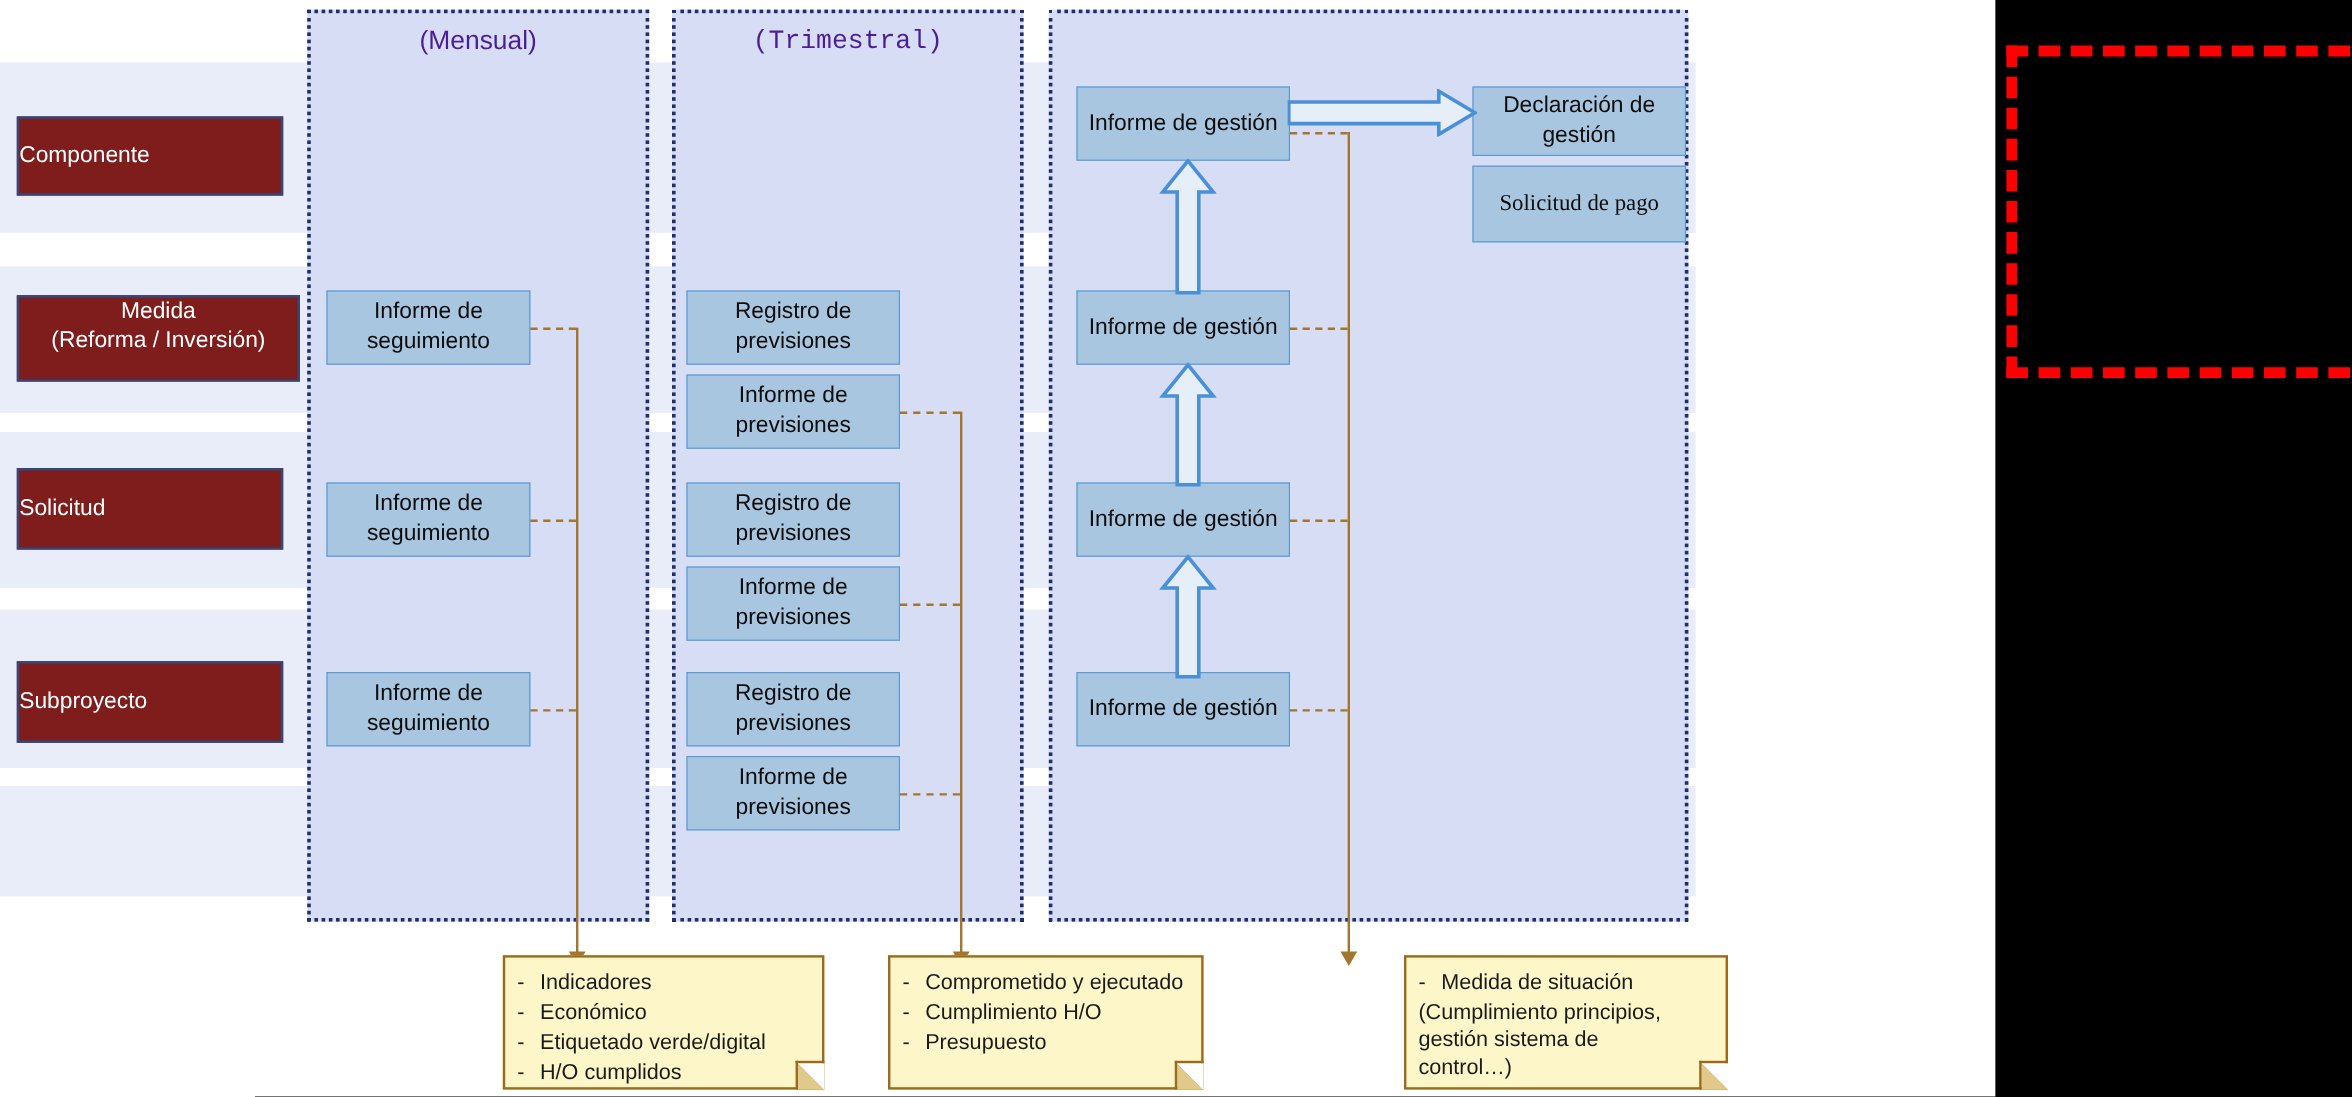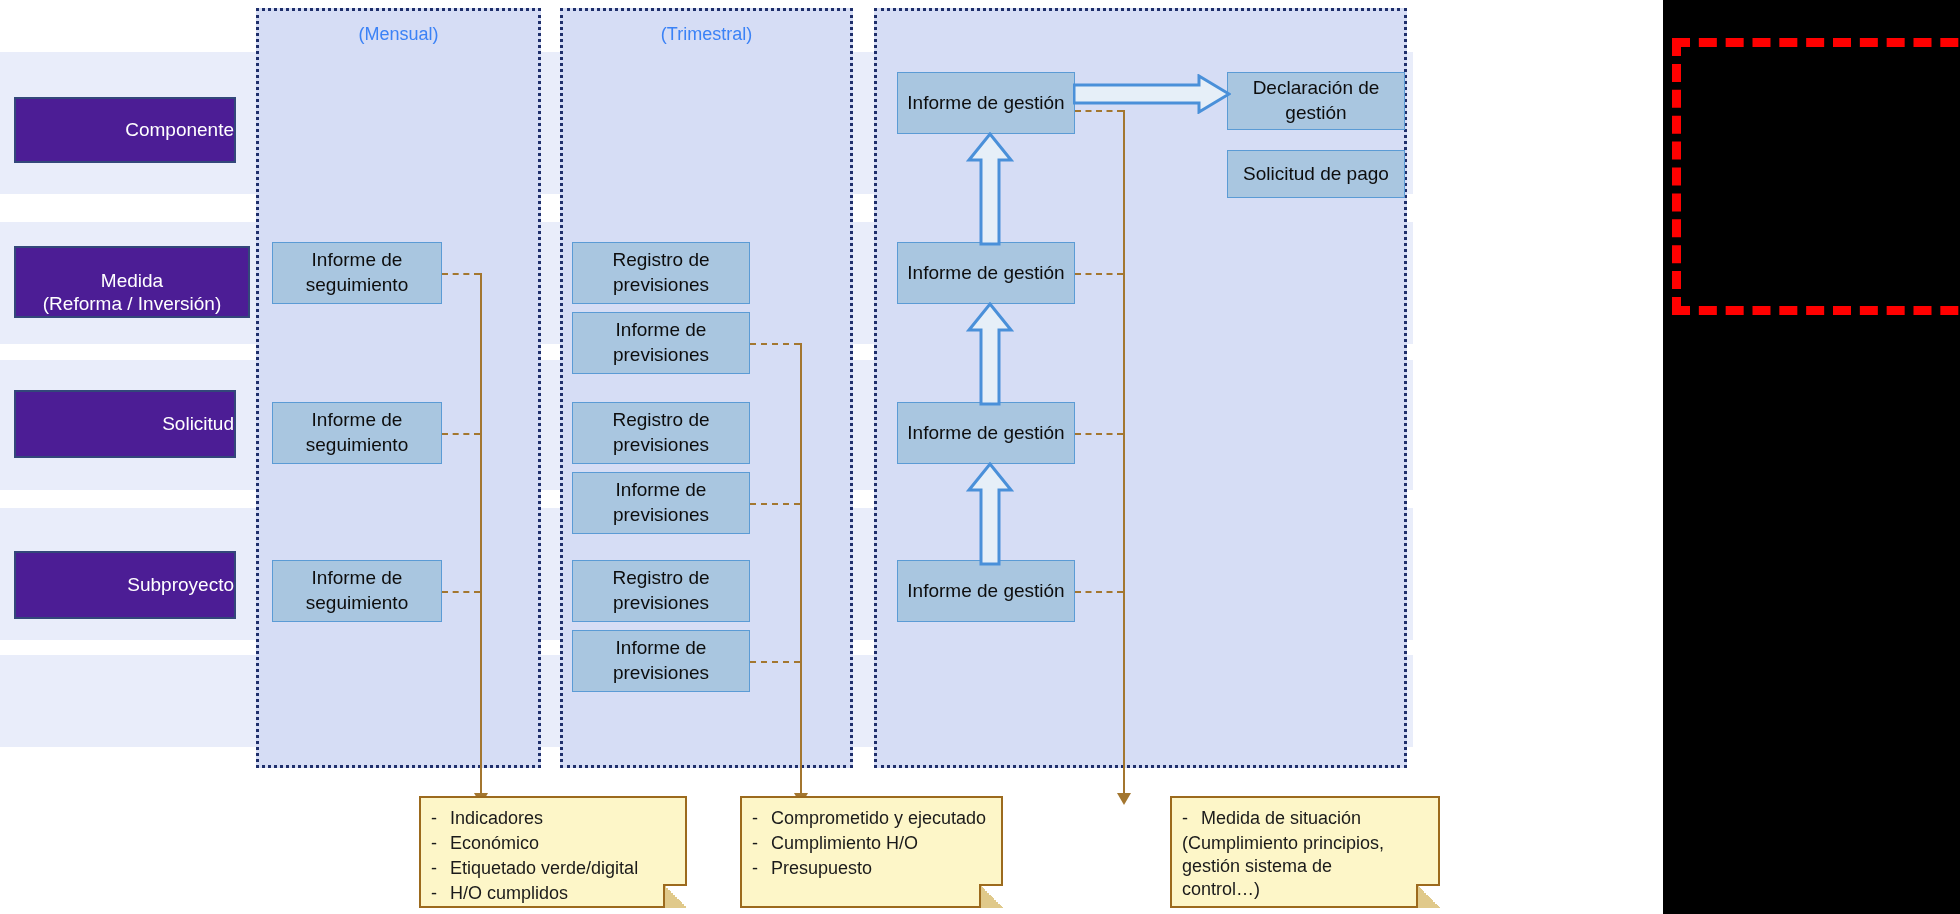--- a/index.html
+++ b/index.html
@@ -9,25 +9,25 @@
   
   .slide{position:absolute;left:0;top:0;width:1663px;height:914px;background:#ffffff;}
 
   
   .rowband{position:absolute;left:0;background:#e9edfa;}
 
   
   .colband{position:absolute;background:#d6ddf5;border:3px dotted #1f2f6b;box-sizing:border-box;}
 
   .colhdr{position:absolute;display:flex;align-items:center;justify-content:center;
-          font-size:18px;color:#3b82f6;}
-
-  
-  .rolebox{position:absolute;background:#4c1d95;border:2px solid #33477a;
-           display:flex;align-items:center;justify-content:flex-end;text-align:center;
+          font-size:22px;color:#4c1d95;}
+
+  
+  .rolebox{position:absolute;background:#7f1d1d;border:2px solid #33477a;
+           display:flex;align-items:center;justify-content:flex-start;text-align:center;
            color:#ffffff;font-size:19px;line-height:1.25;box-sizing:border-box;}
 
   
   .repbox{position:absolute;background:#a9c6e0;border:1px solid #5b9bd5;
           display:flex;align-items:center;justify-content:center;text-align:center;
           color:#0d0d0d;font-size:19px;line-height:1.3;box-sizing:border-box;}
 
   
   .note{position:absolute;background:#fdf6c8;border:2px solid #9c6a1d;
         box-sizing:border-box;padding:9px 10px 6px 10px;color:#1a1a1a;font-size:18px;
@@ -65,21 +65,21 @@
     <div class="rowband" style="top:222px; width:1413px; height:122px;"></div>
     <div class="rowband" style="top:360px; width:1413px; height:130px;"></div>
     <div class="rowband" style="top:508px; width:1413px; height:132px;"></div>
     <div class="rowband" style="top:655px; width:1413px; height:92px;"></div>
 
     <div class="colband" style="left:256px; top:8px;  width:285px; height:760px;"></div>
     <div class="colband" style="left:560px; top:8px;  width:293px; height:760px;"></div>
     <div class="colband" style="left:874px; top:8px;  width:533px; height:760px;"></div>
 
     <div class="colhdr" style="left:256px; top:8px;  width:285px; height:52px;">(Mensual)</div>
-    <div class="colhdr" style="left:560px; top:8px;  width:293px; height:52px;">(Trimestral)</div>
+    <div class="colhdr" style="left:560px; top:8px;  width:293px; height:52px;font-family:Liberation Mono, monospace;">(Trimestral)</div>
 
     <div class="rolebox" style="left:14px; top:97px; width:222px; height:66px;">
       <span>Componente</span>
     </div>
 
     <div class="rolebox" style="left:14px; top:246px; width:236px; height:72px; flex-direction:column;">
       <span>Medida</span>
       <span>(Reforma / Inversión)</span>
     </div>
 
@@ -92,21 +92,21 @@
     </div>
 
     <div class="repbox" style="left:897px; top:72px; width:178px; height:62px;">
       <span>Informe de gestión</span>
     </div>
 
     <div class="repbox" style="left:1227px; top:72px; width:178px; height:58px;">
       <span>Declaración de gestión</span>
     </div>
 
-    <div class="repbox" style="left:1227px; top:150px; width:178px; height:48px;">
+    <div class="repbox" style="left:1227px; top:138px; width:178px; height:64px;font-family:Liberation Serif, serif;">
       <span>Solicitud de pago</span>
     </div>
 
     <svg class="rarrow" style="left:1073px; top:74px;" width="158" height="40" viewBox="0 0 158 40">
       <path d="M1,11 L126,11 L126,2 L156,20 L126,38 L126,29 L1,29 Z" fill="#e6eff8" stroke="#4a90d9" stroke-width="3"></path>
     </svg>
 
     <div class="repbox" style="left:272px; top:242px; width:170px; height:62px;">
       <span>Informe de seguimiento</span>
     </div>

